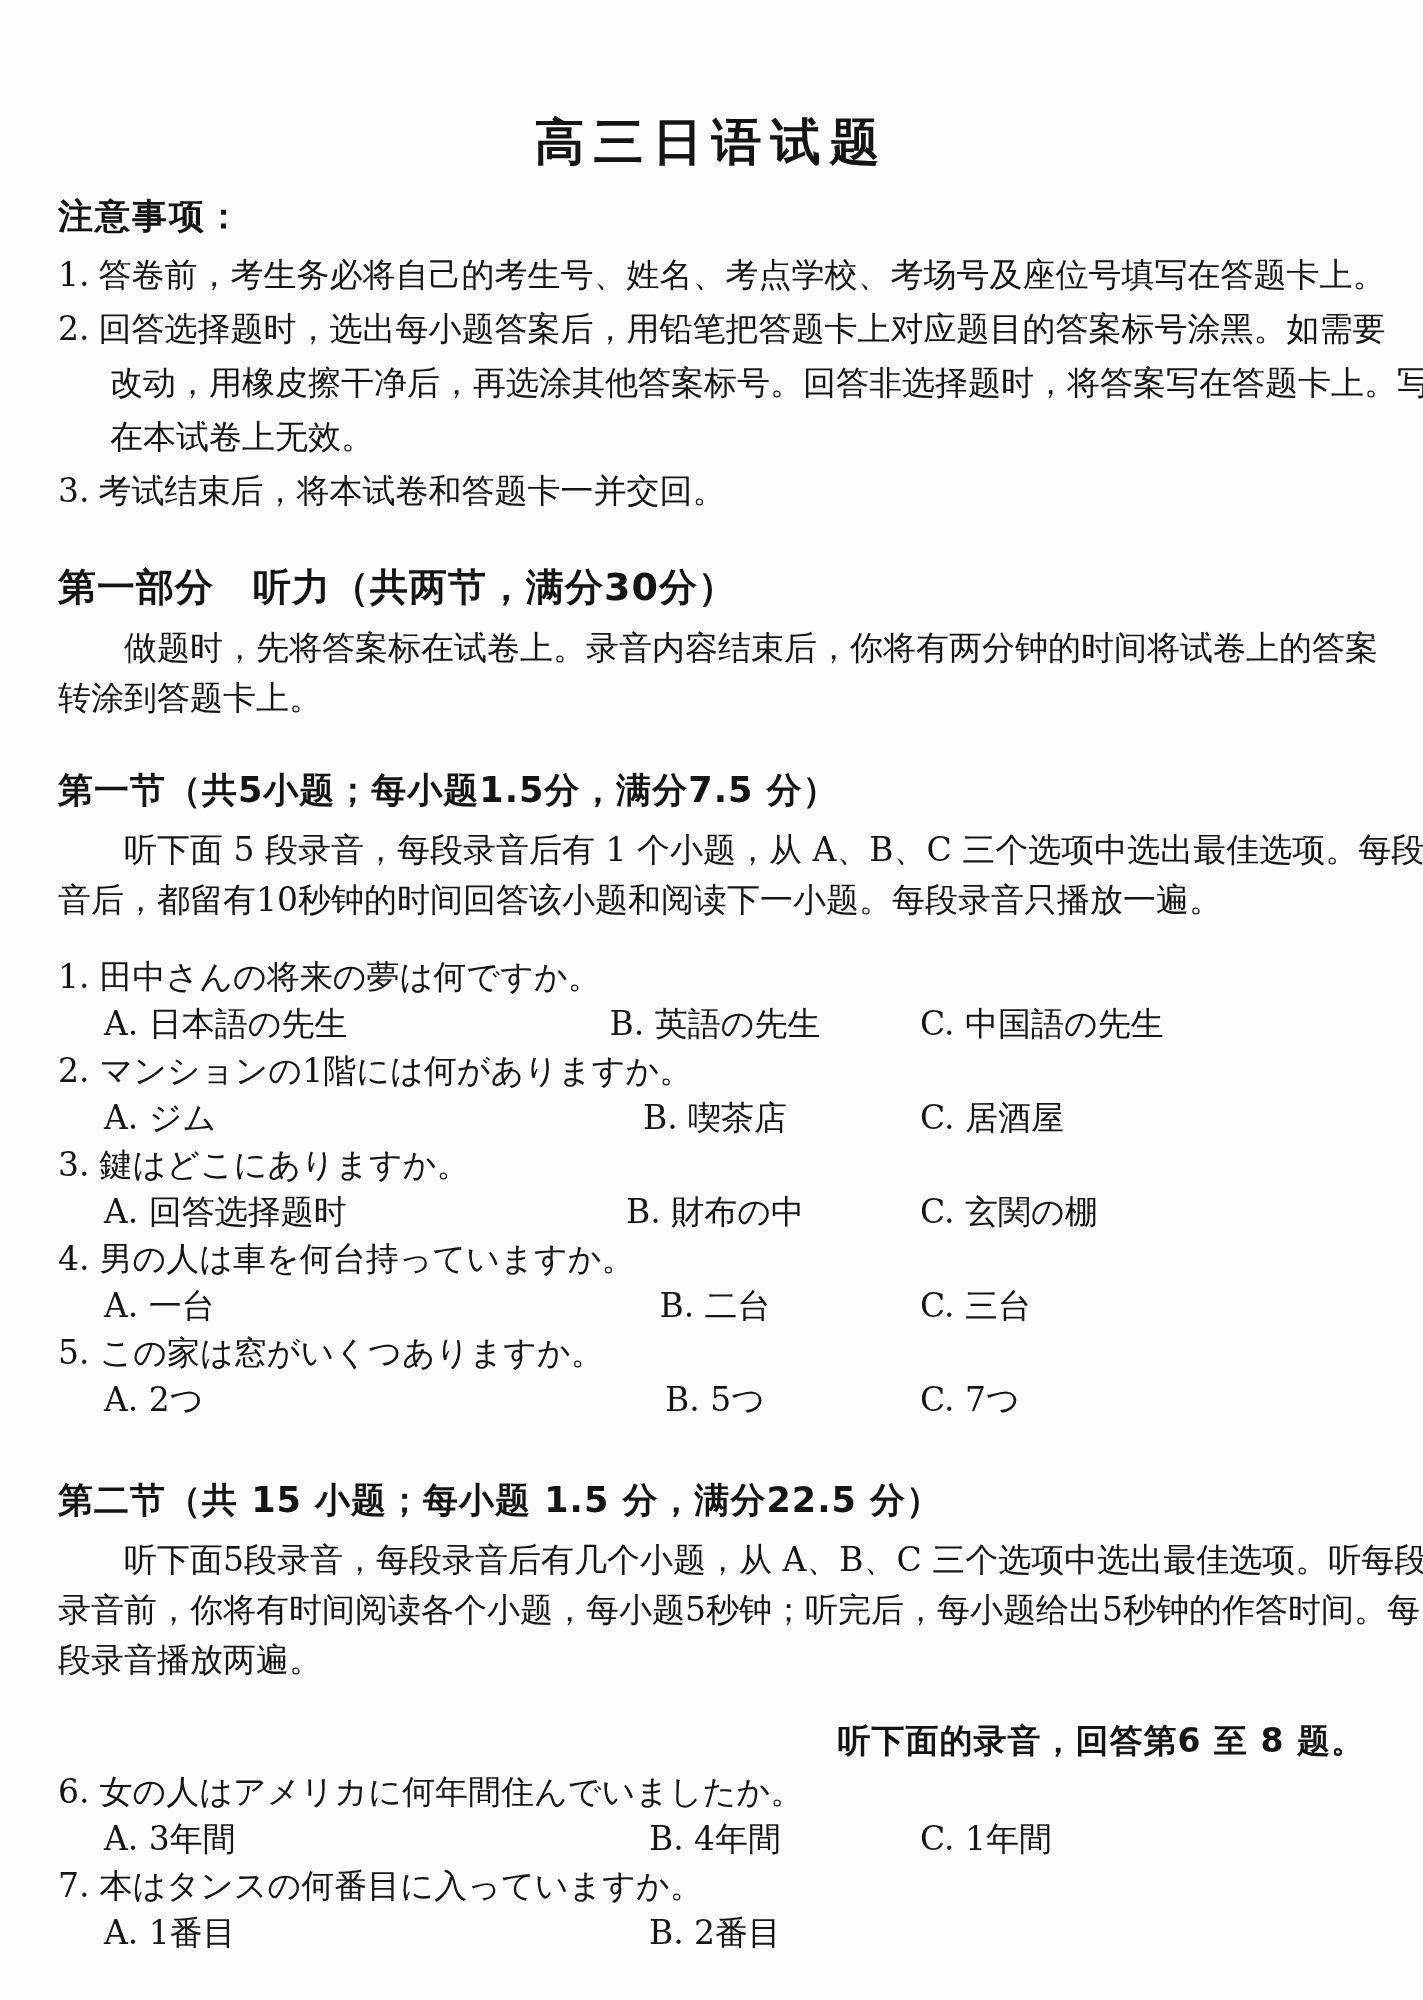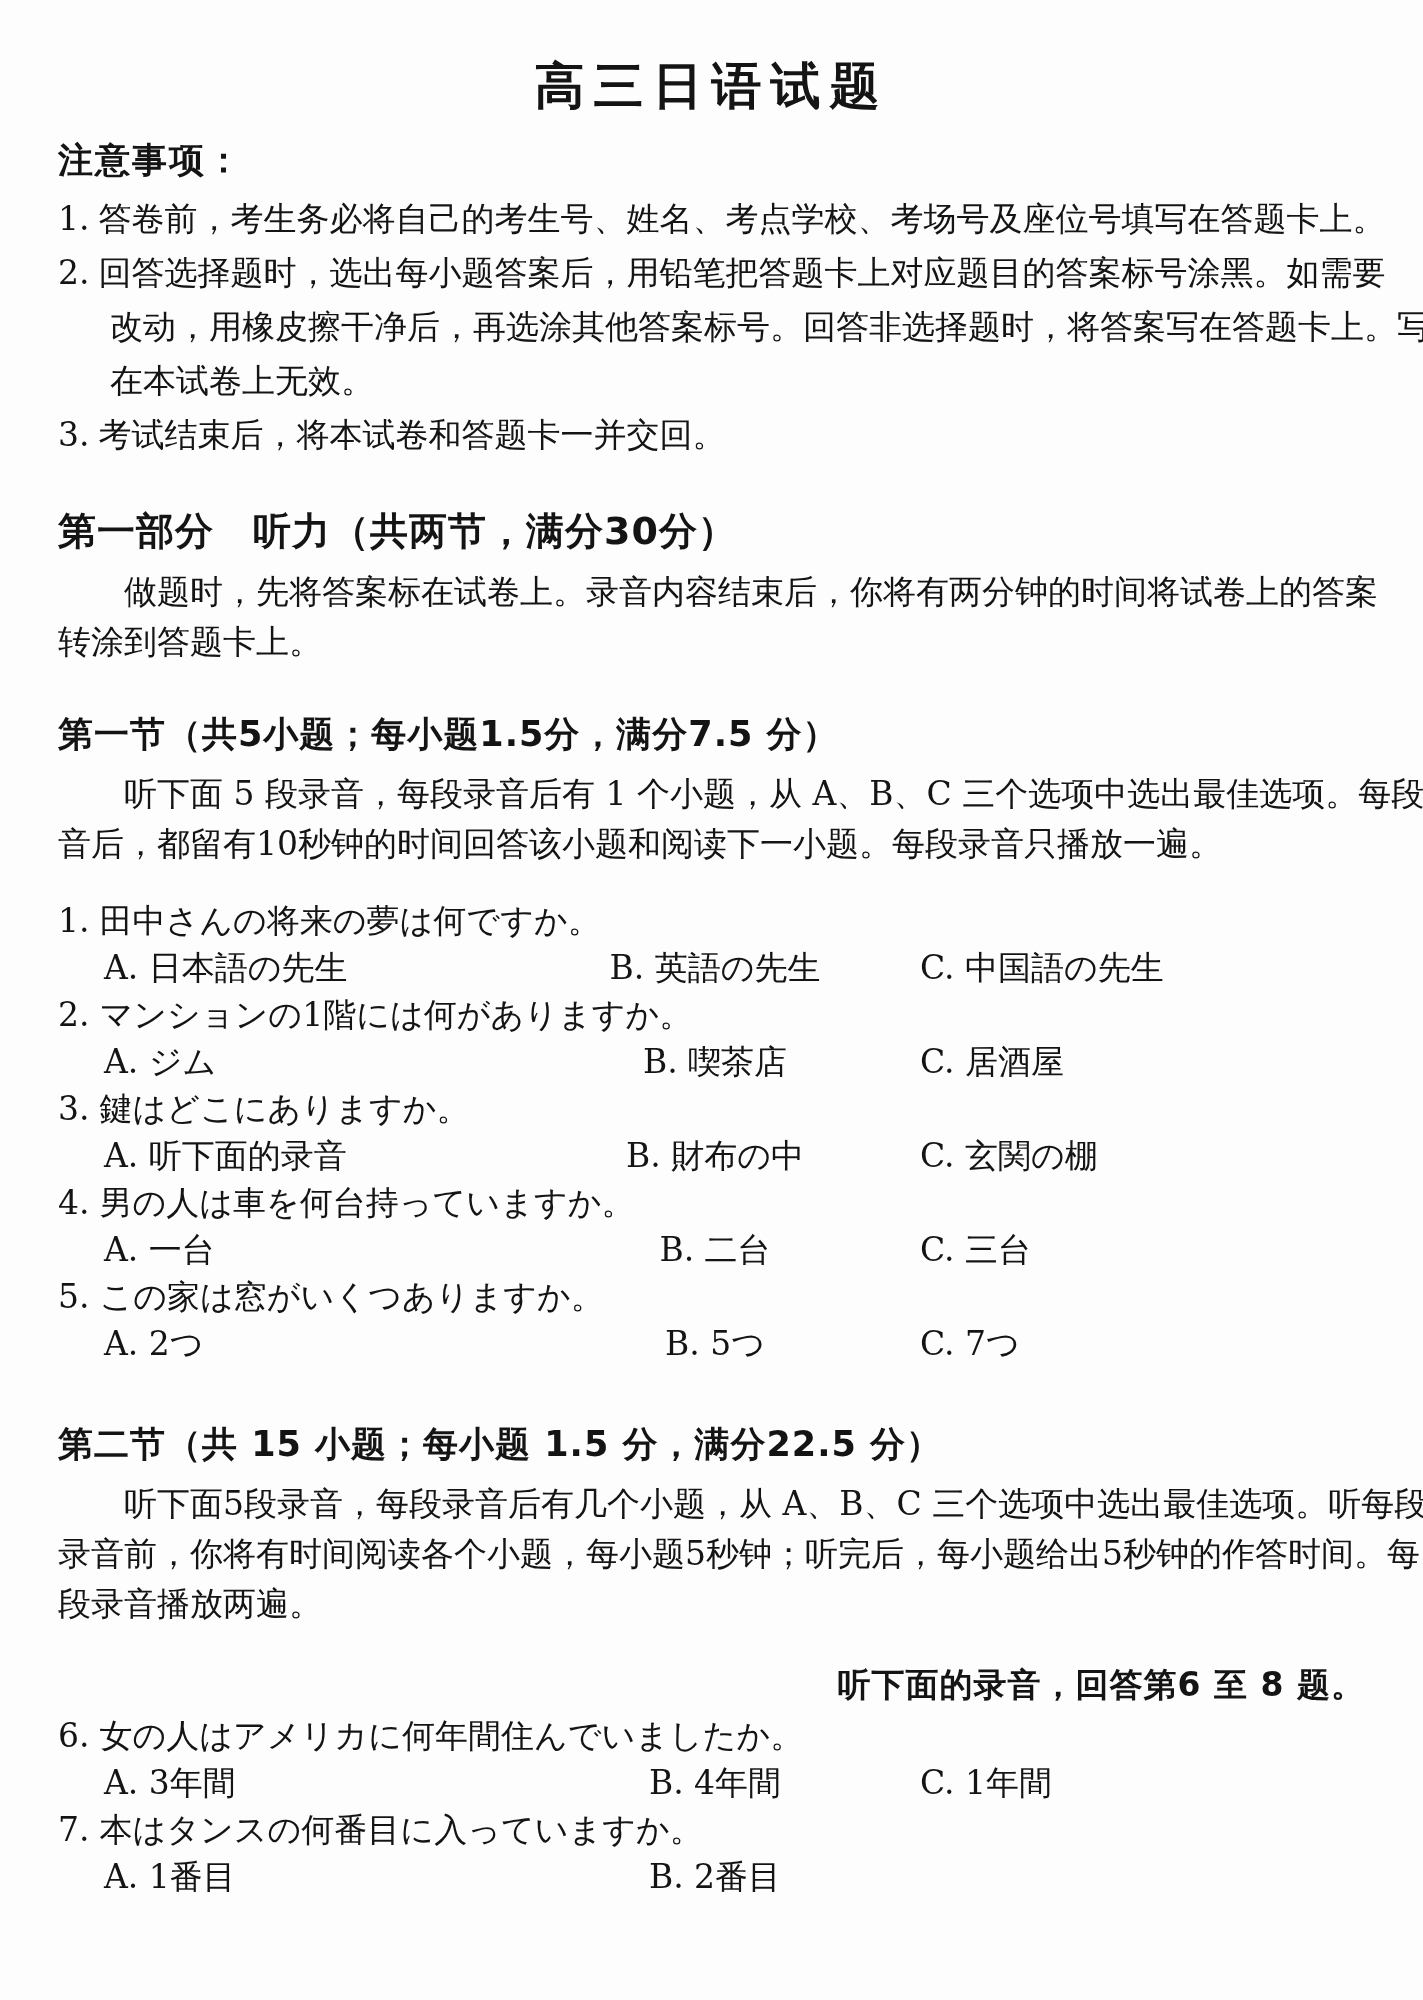--- a/index.html
+++ b/index.html
@@ -9,21 +9,21 @@
     height: 2000px;
     box-sizing: border-box;
     background: #fdfdfd;
     color: #141414;
     font-family: "DejaVu Serif", "Liberation Serif", serif;
     padding: 0 58px;
     overflow: hidden;
   }
   .title {
     margin: 0;
-    padding-top: 56px;
+    padding-top: 112px;
     text-align: center;
     font-size: 50px;
     line-height: 1.2;
     font-weight: bold;
     letter-spacing: 9px;
   }
   .bold-head { font-family: "DejaVu Sans", "Liberation Sans", sans-serif; font-weight: bold; }
   .notice-heading {
     margin-top: 22px;
     font-size: 35px;
@@ -134,21 +134,21 @@
         <span class="opt-b">B. 喫茶店</span>
         <span class="opt-c">C. 居酒屋</span>
       </div>
     </div>
 
     <div>
       <div class="q-stem">
         <span class="q-num">3.</span><span>鍵はどこにありますか。</span>
       </div>
       <div class="opts">
-        <span class="opt-a">A. 听下面的录音</span>
+        <span class="opt-a">A. 回答选择题时</span>
         <span class="opt-b">B. 財布の中</span>
         <span class="opt-c">C. 玄関の棚</span>
       </div>
     </div>
 
     <div>
       <div class="q-stem">
         <span class="q-num">4.</span><span>男の人は車を何台持っていますか。</span>
       </div>
       <div class="opts">

